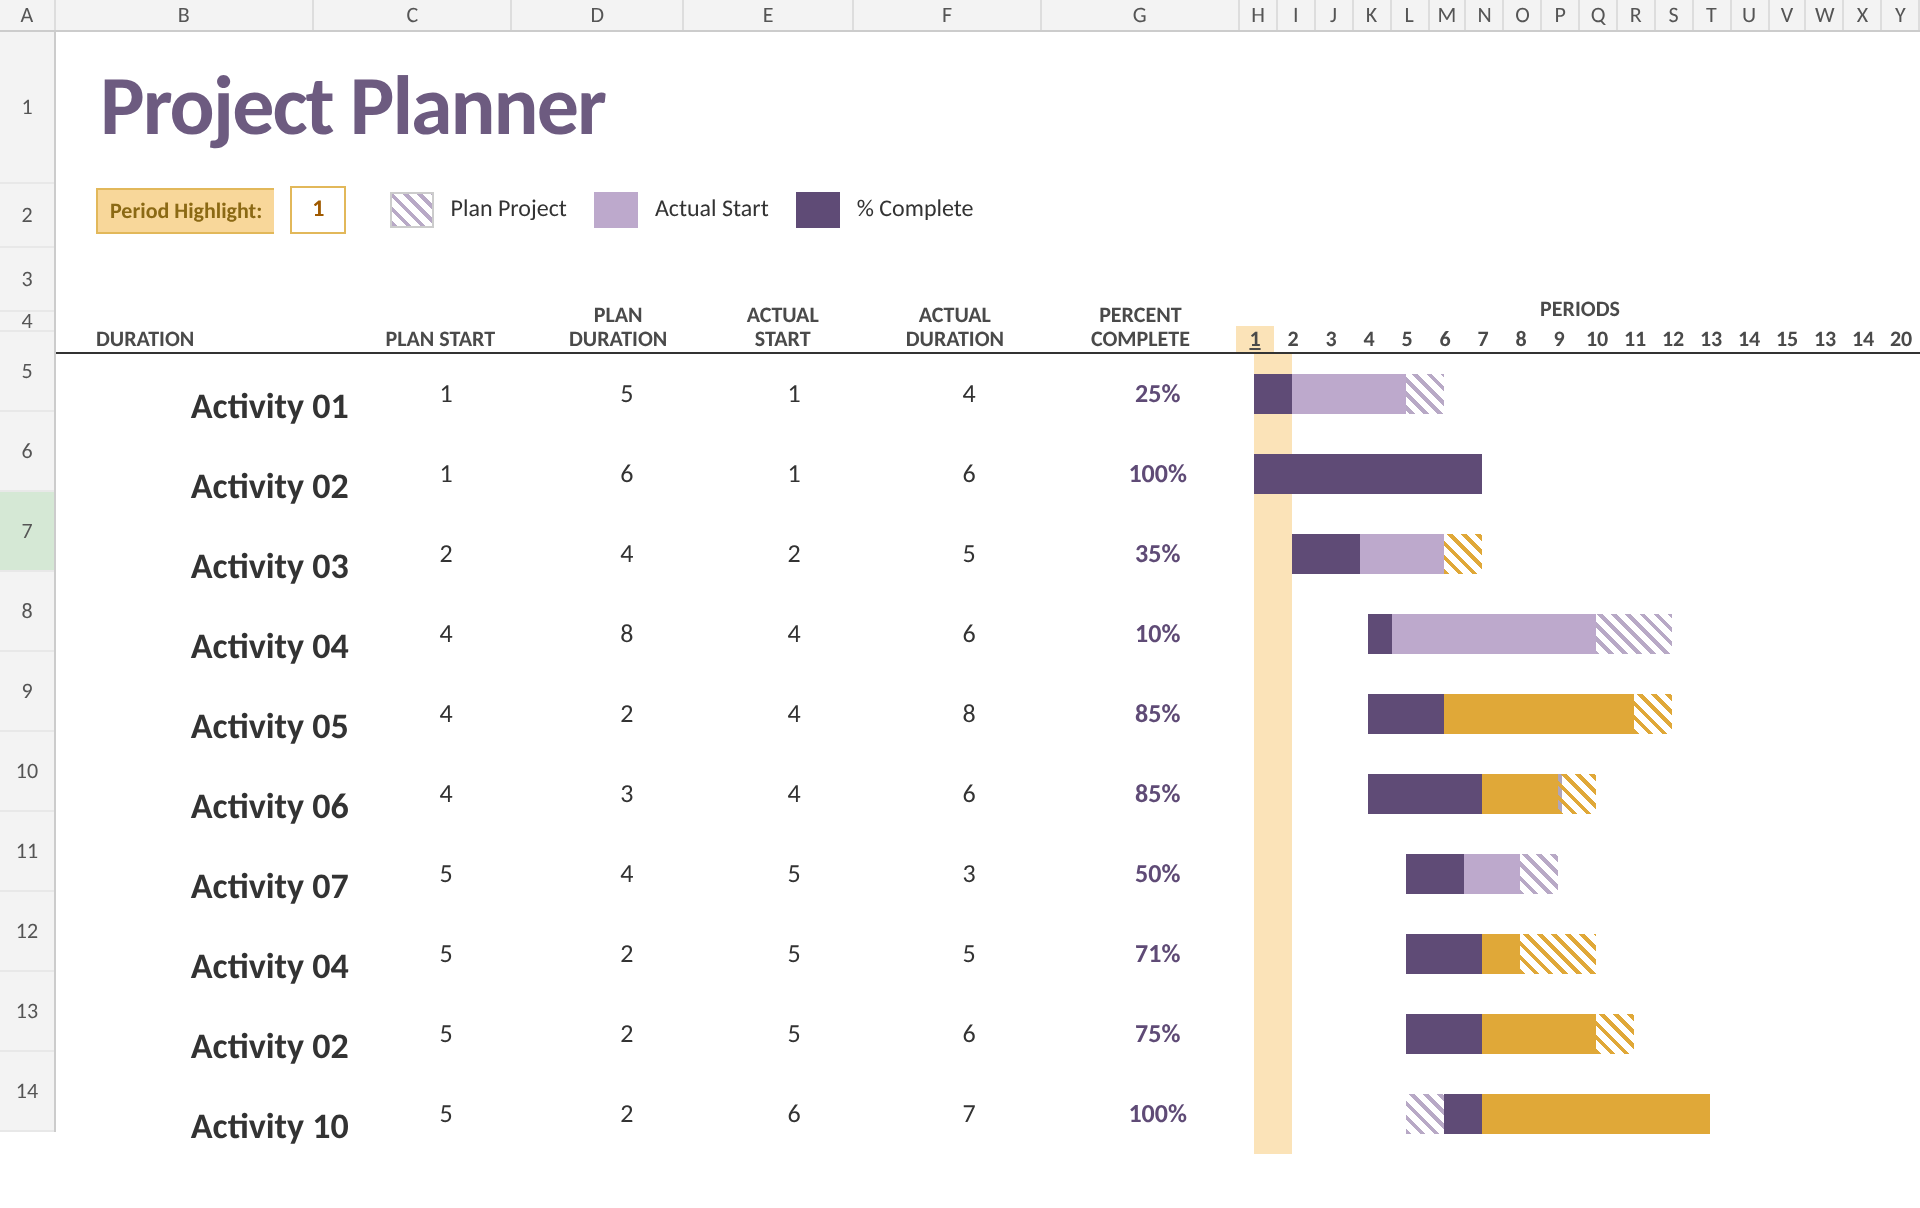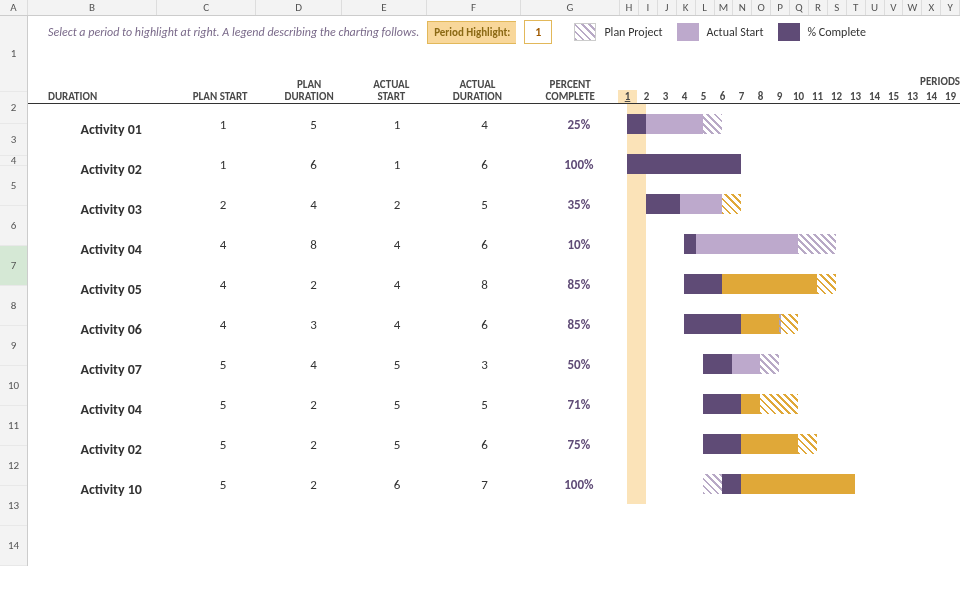--- a/index.html
+++ b/index.html
@@ -107,21 +107,21 @@
   font-size: 11px;
   font-weight: bold;
   color: #4a4a4a;
   text-align: center;
   line-height: 1.1;
 }
 .periods-label {
   font-size: 11px;
   font-weight: bold;
   color: #4a4a4a;
-  text-align: right;
+  text-align: center;
   padding-left: 2px;
 }
 .periods-nums {
   display: flex;
   font-size: 11px;
   font-weight: bold;
   color: #4a4a4a;
   gap: 0;
 }
 .periods-nums span {
@@ -129,21 +129,21 @@
   text-align: center;
 }
 .data-row {
   display: flex;
   align-items: center;
   padding-left: 20px;
   height: 40px;
   position: relative;
 }
 .cell { font-size: 13px; color: #333; text-align: center; }
-.activity-name { font-weight: bold; font-size: 14px; text-align: center; margin-top: 11px; }
+.activity-name { font-weight: bold; font-size: 18px; text-align: right; margin-top: 11px; }
 .pct { font-weight: bold; color: #5f4b76; font-size: 13px; }
 .gantt-area {
   position: relative;
   height: 100%;
   margin-left: 0;
 }
 .gantt-highlight {
   position: absolute;
   background: #fbe3b8;
   top: 0;
@@ -231,23 +231,23 @@
     <div style="height: 40px; line-height: 40px;">8</div>
     <div style="height: 40px; line-height: 40px;">9</div>
     <div style="height: 40px; line-height: 40px;">10</div>
     <div style="height: 40px; line-height: 40px;">11</div>
     <div style="height: 40px; line-height: 40px;">12</div>
     <div style="height: 40px; line-height: 40px;">13</div>
     <div style="height: 40px; line-height: 40px;">14</div>
   </div>
 
 <div class="content">
+  <div class="title">Project Planner</div>
 
   <div class="legend-row">
-    <span class="legend-hint">Select a period to highlight at right.  A legend describing the charting follows.</span>
     <span class="period-highlight-label">Period Highlight:</span>
     <span class="period-highlight-value">1</span>
     <span style="width:6px"></span>
     <span class="legend-swatch sw-plan"></span>
     <span class="legend-text">Plan Project</span>
     <span class="legend-swatch sw-actual"></span>
     <span class="legend-text">Actual Start</span>
     <span class="legend-swatch sw-complete"></span>
     <span class="legend-text">% Complete</span>
   </div>
@@ -272,21 +272,21 @@
           <span>8</span>
           <span>9</span>
           <span>10</span>
           <span>11</span>
           <span>12</span>
           <span>13</span>
           <span>14</span>
           <span>15</span>
           <span>13</span>
           <span>14</span>
-          <span>19</span>
+          <span>20</span>
         </div>
     </div>
   </div>
 
   <div id="rows">
       <div class="data-row">
         <div class="cell activity-name" style="width:130px">Activity 01</div>
         <div class="cell" style="width:100px">1</div>
         <div class="cell" style="width:86px">5</div>
         <div class="cell" style="width:86px">1</div>

